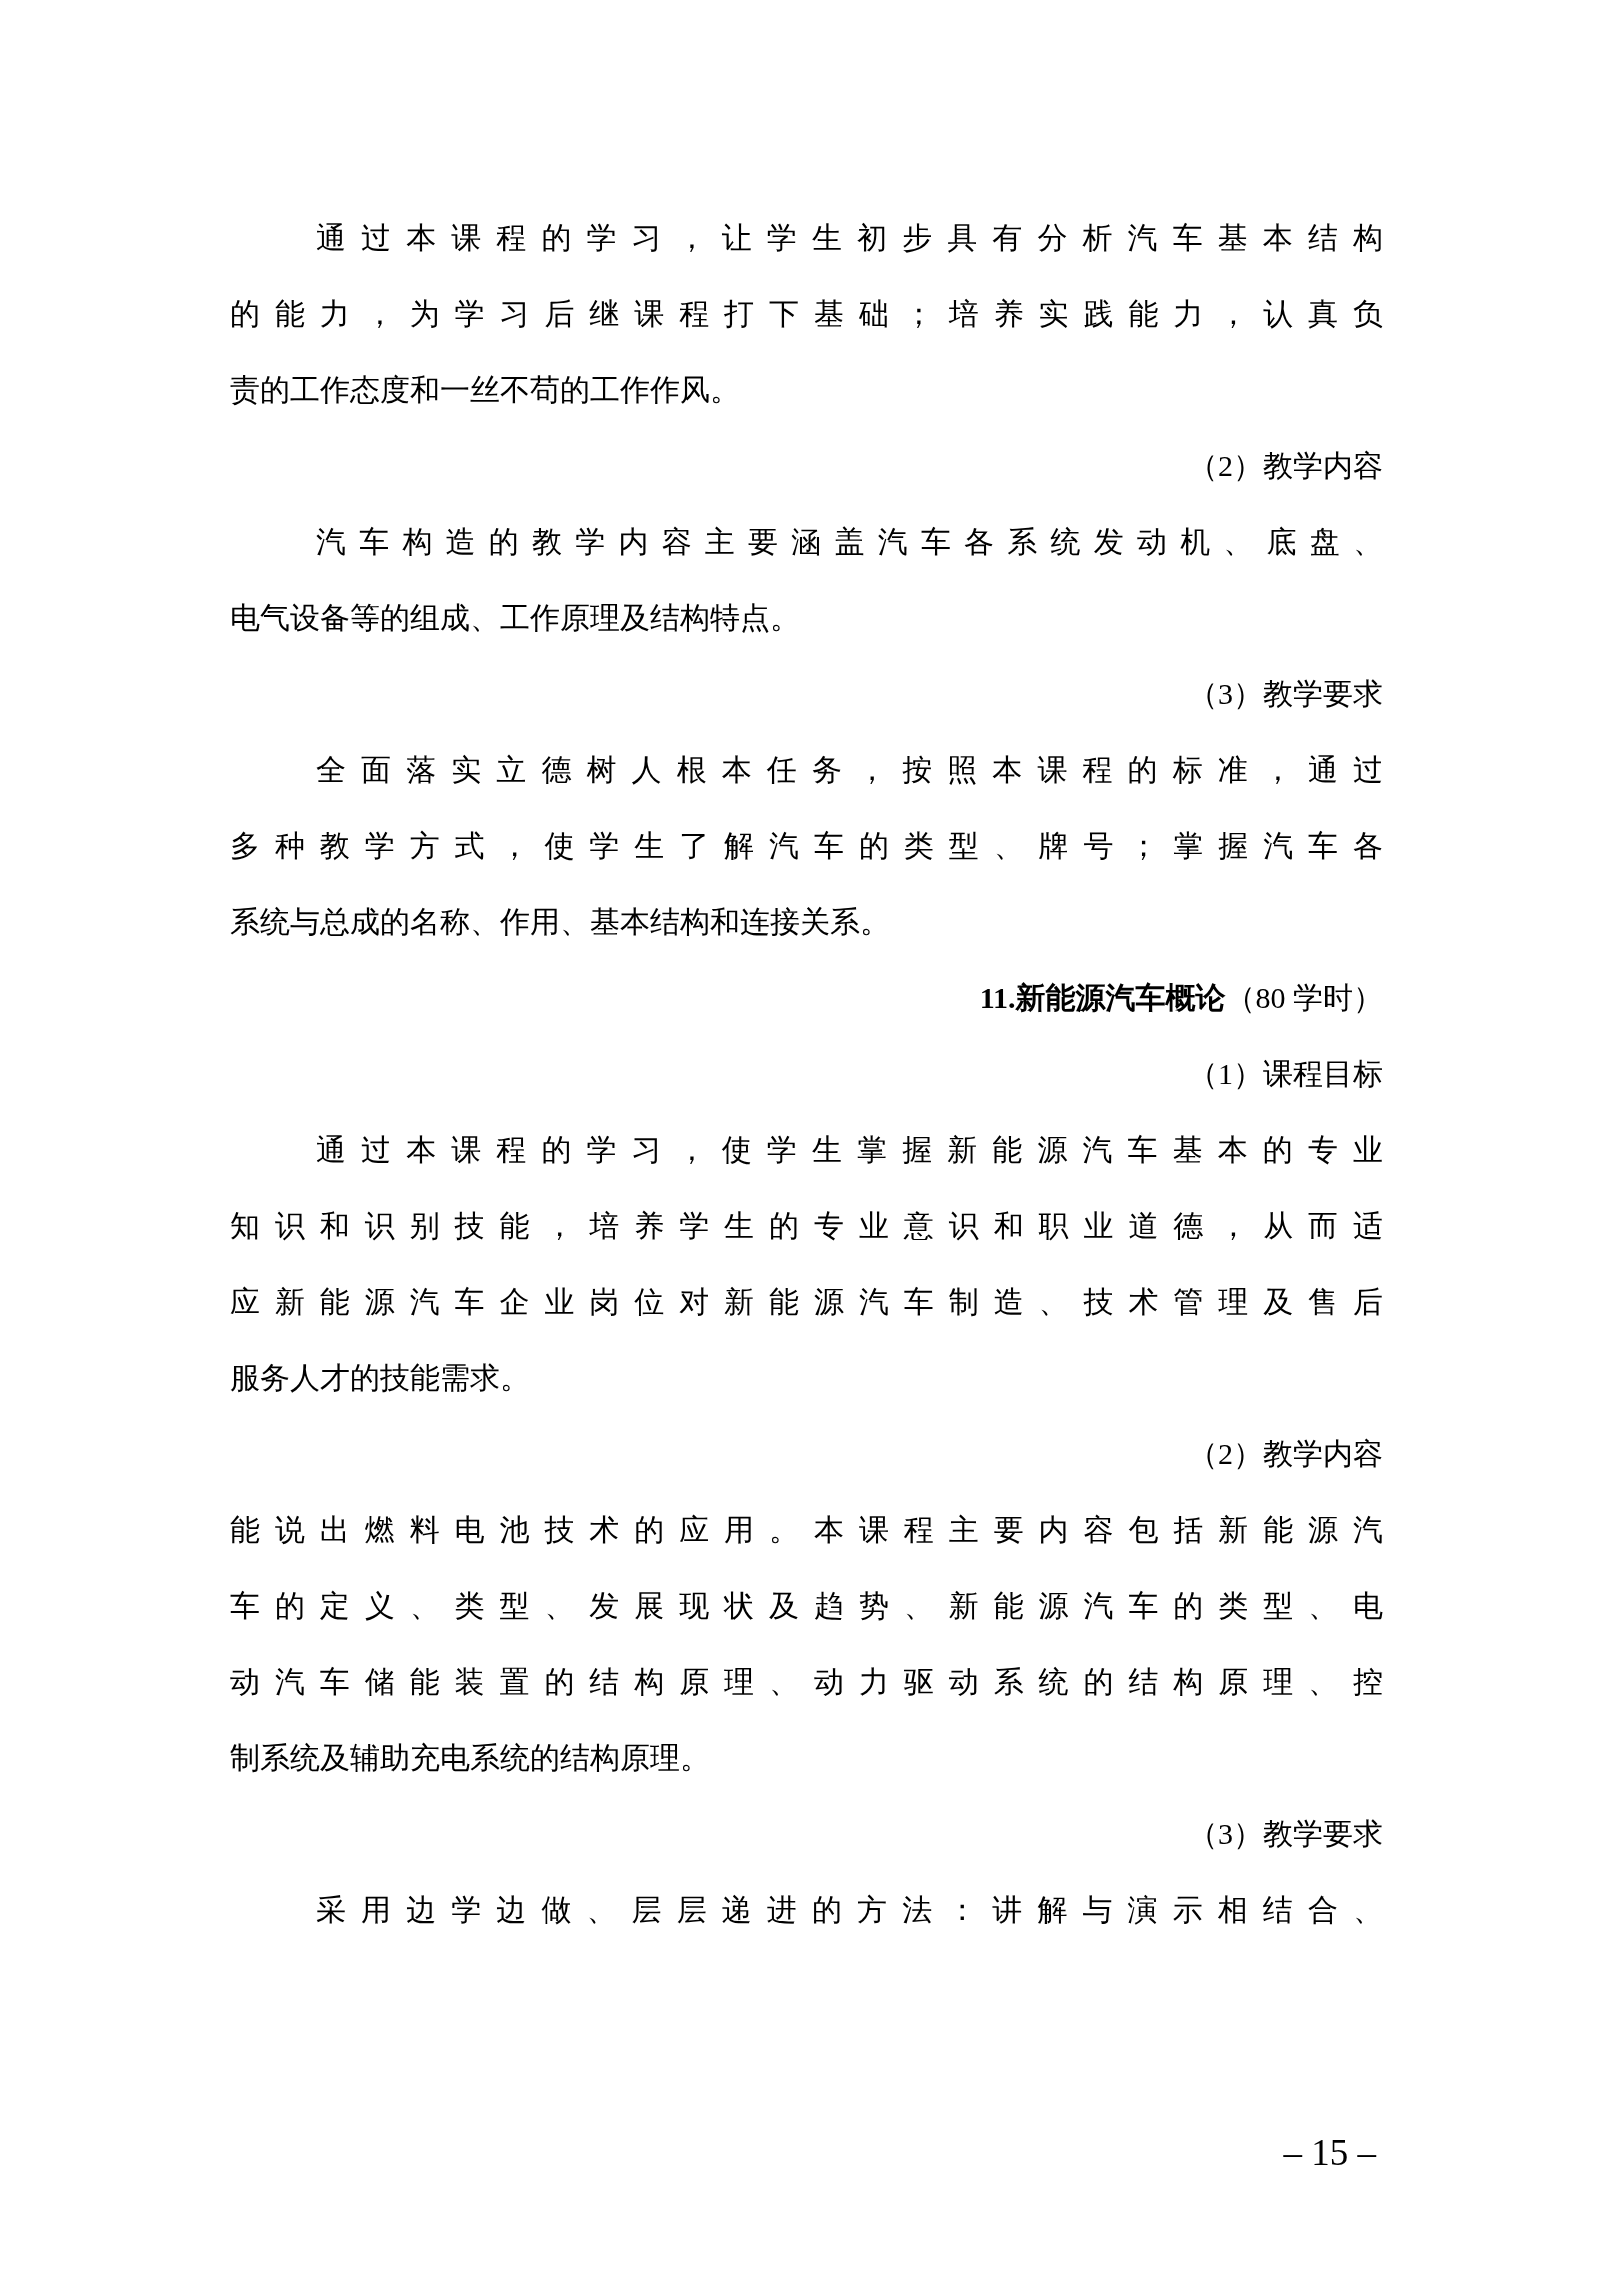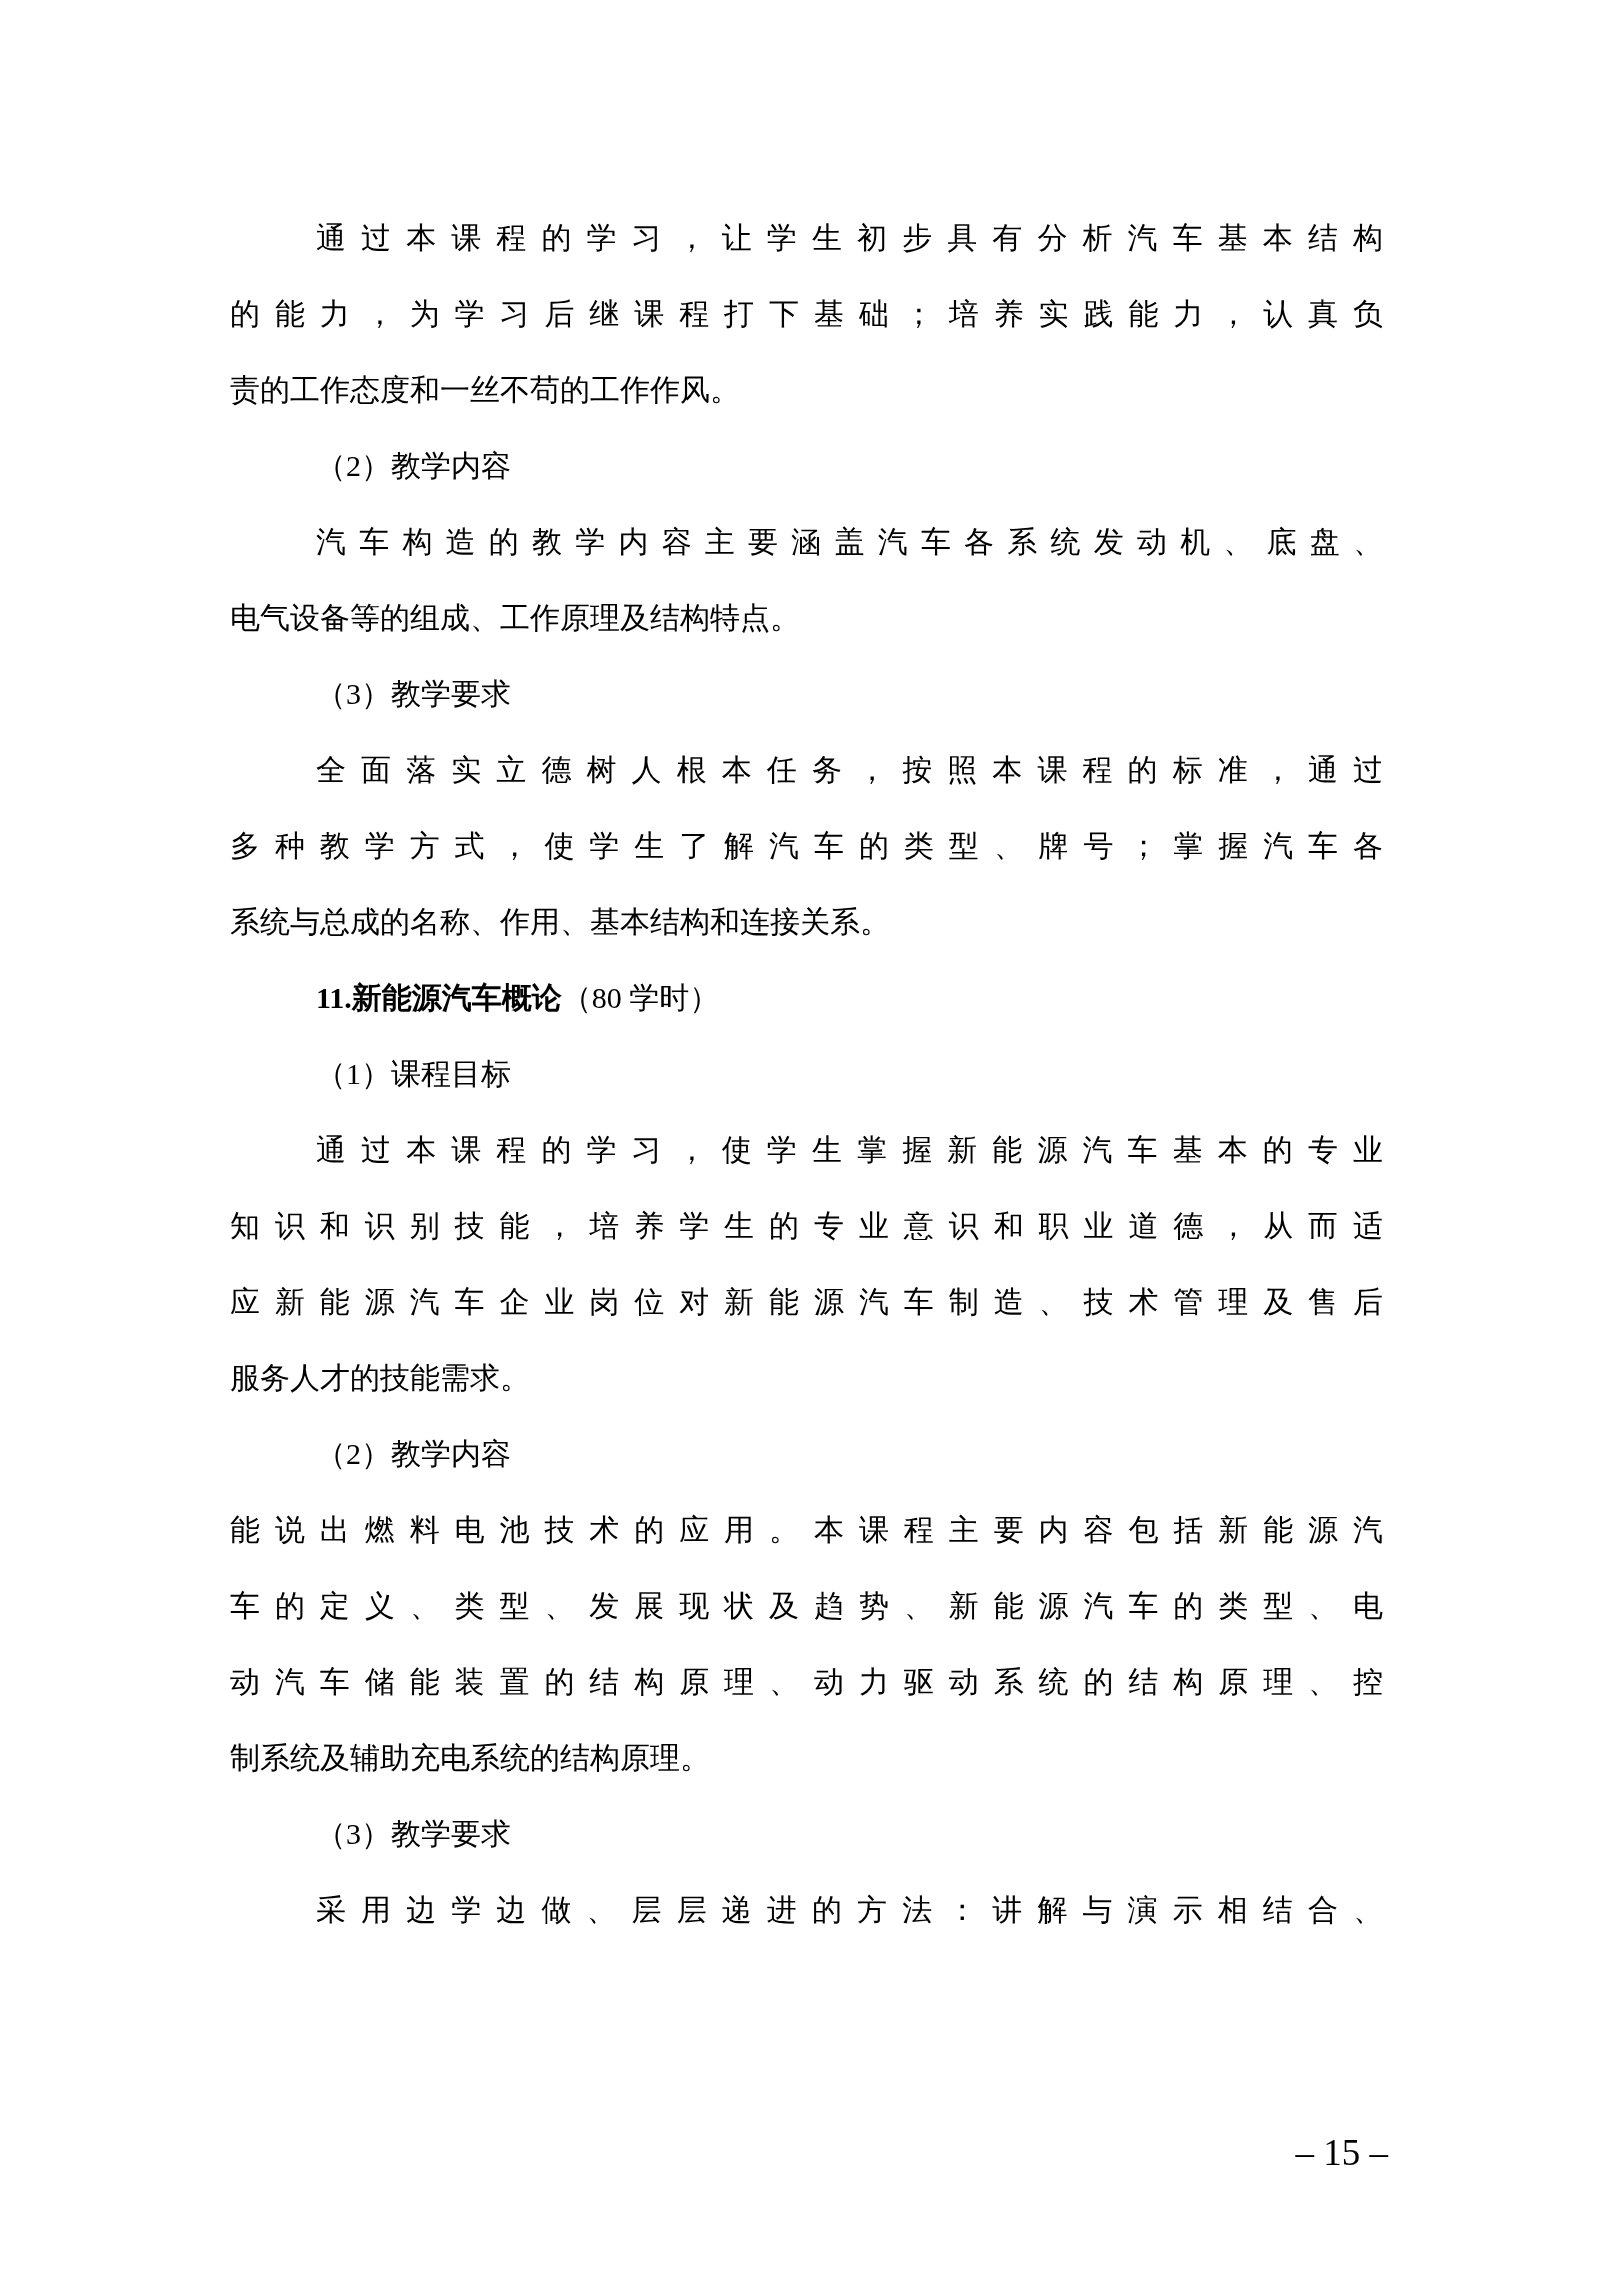--- a/index.html
+++ b/index.html
@@ -26,26 +26,26 @@
     height: 76px;
     text-align: left;
     white-space: nowrap;
   }
   .line.justify {
     white-space: normal;
     text-align: justify;
     text-align-last: justify;
     text-justify: inter-character;
   }
-  .line.indent { padding-left: 86px; }
+  .line.indent { padding-left: 86px; text-align: right; }
   .bold { font-weight: bold; }
   .page-number {
     position: absolute;
     top: 2129px;
-    right: 232px;
+    right: 244px;
     font-size: 37px;
     line-height: 47px;
     color: #000000;
   }
 </style>
 </head>
 <body>
 
 <div class="page">
   <div class="text-block">

